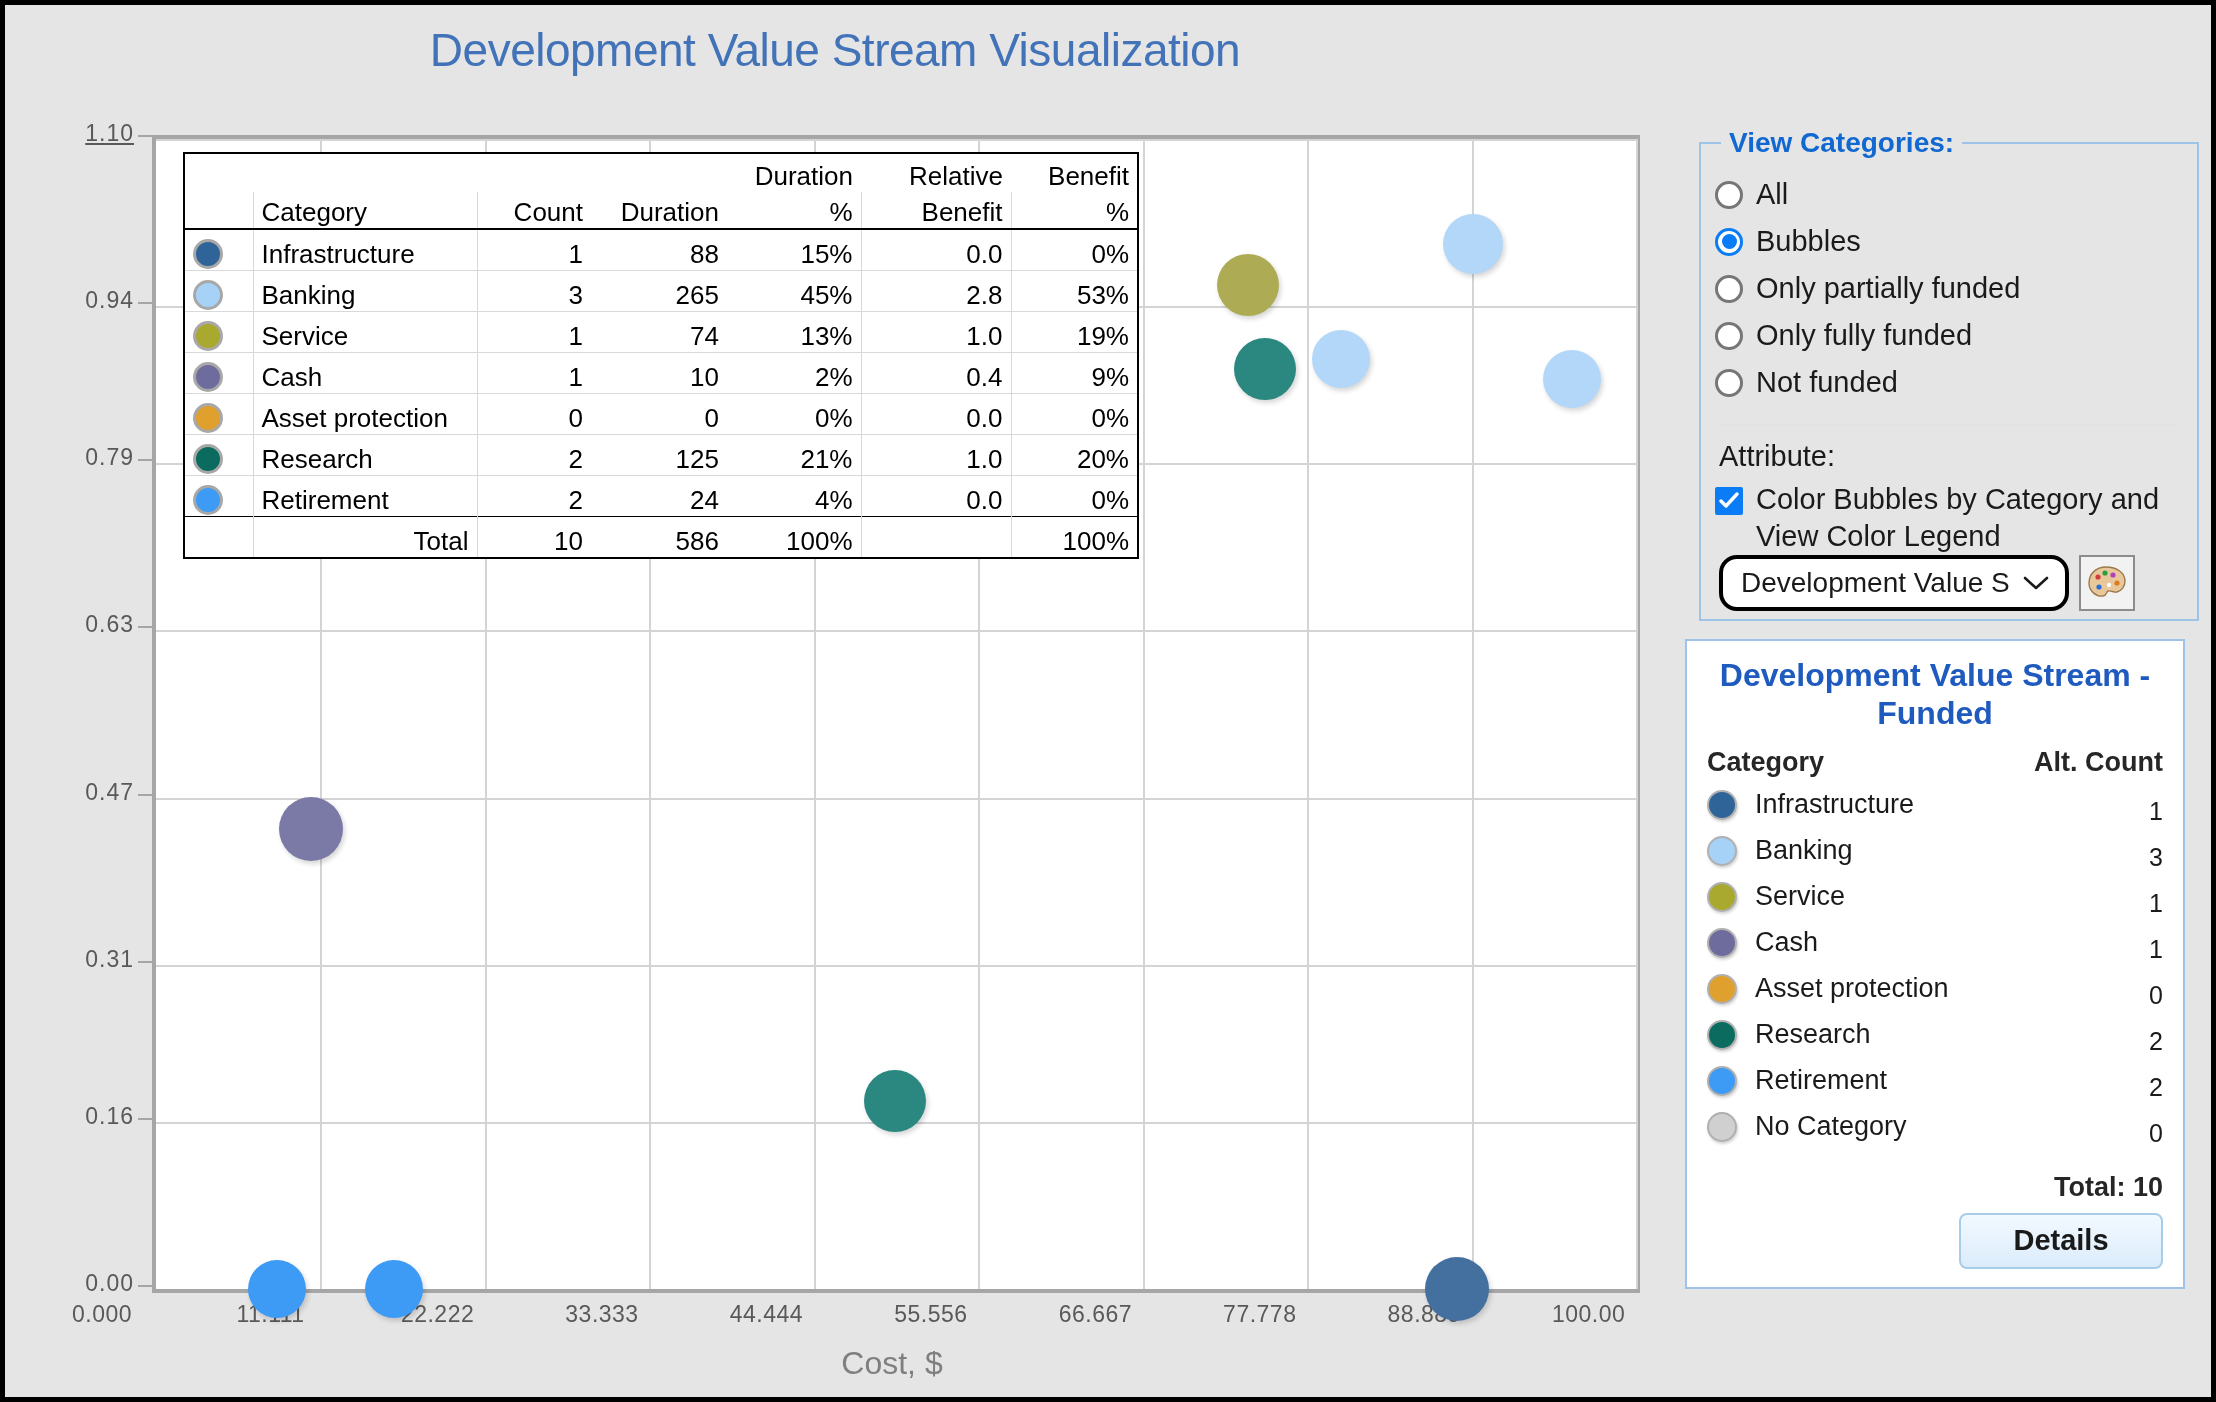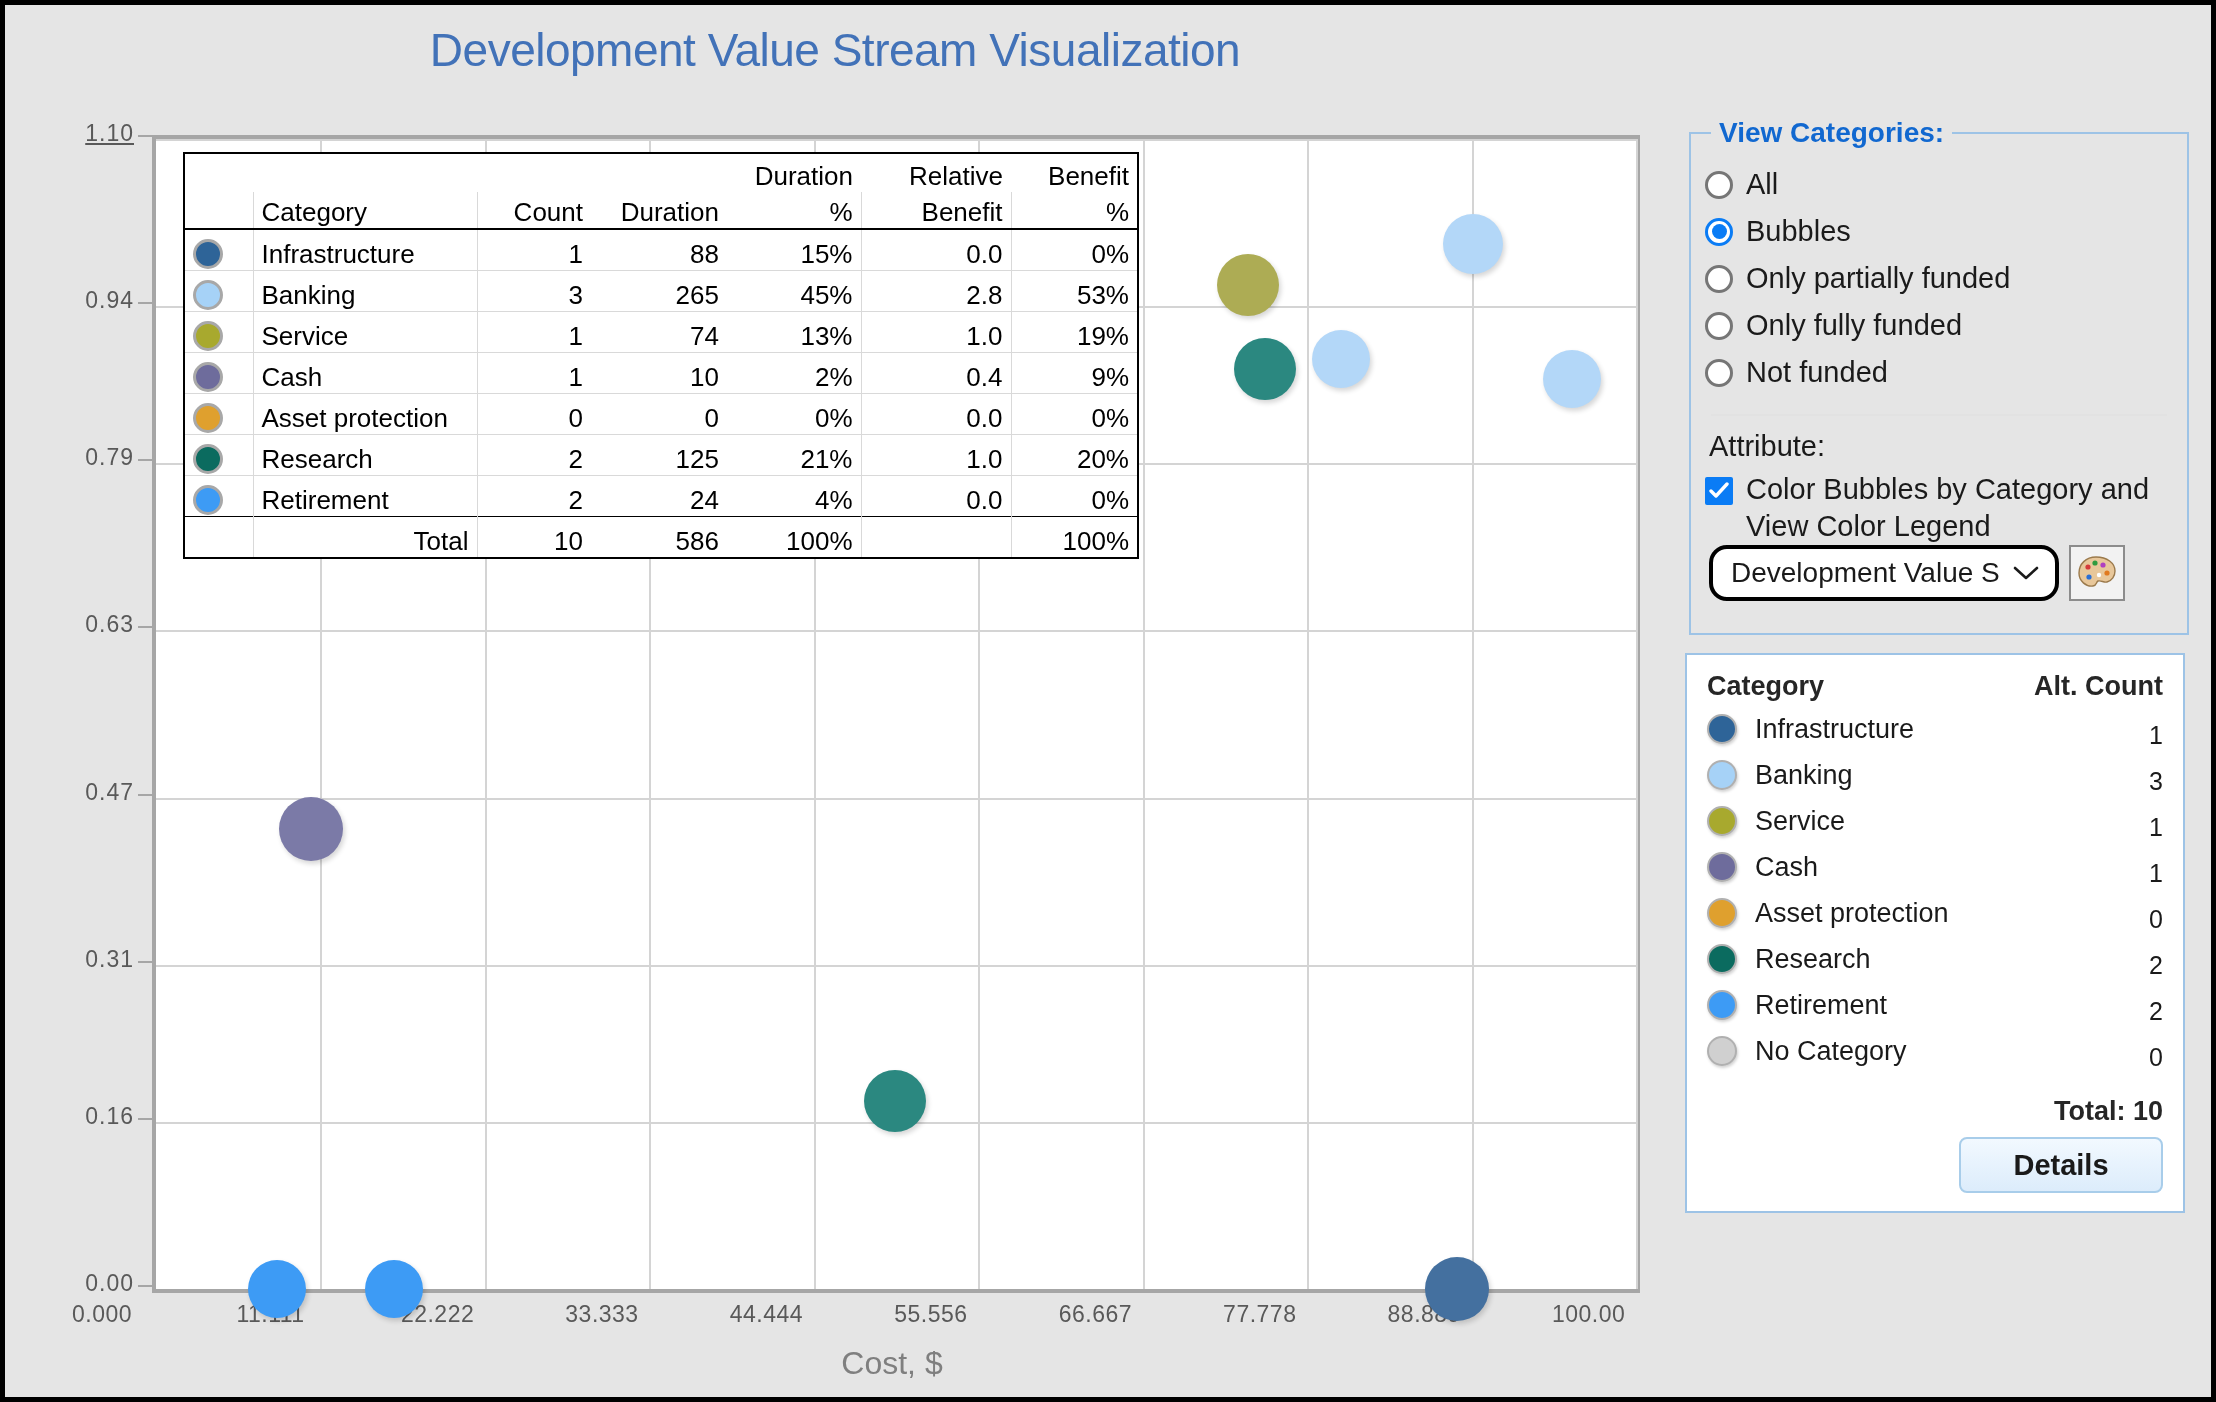--- a/index.html
+++ b/index.html
@@ -183,22 +183,22 @@
   }
   .panel {
     border: 2px solid #9dc3e6;
     background: #ffffff;
     box-sizing: border-box;
   }
 
   
   #view-categories {
     position: relative;
-    padding: 12px 14px 32px 14px;
-    margin: 4px;
+    padding: 12px 14px 8px 14px;
+    margin: 14px;
     border: 2px solid #9dc3e6;
     width: 500px;
     box-sizing: border-box;
   }
   #view-categories legend {
     font-family: "Liberation Sans", sans-serif;
     font-size: 28px;
     font-weight: bold;
     color: #1168d0;
     padding: 0 8px;
@@ -603,20 +603,21 @@
             <circle cx="26" cy="10" r="2.6" fill="#b040c0"></circle>
             <circle cx="30" cy="18" r="2.6" fill="#e07a20"></circle>
             <circle cx="12" cy="22" r="2.6" fill="#2a6fd4"></circle>
             <circle cx="22" cy="20" r="2.2" fill="#ffffff"></circle>
           </svg>
         </div>
       </div>
     </fieldset>
 
     <div id="legend-panel" class="panel">
+      <div id="legend-title">Development Value Stream - Funded</div>
       <div id="legend-head">
         <span>Category</span>
         <span>Alt. Count</span>
       </div>
       <div id="legend-list">
           <div class="legend-row">
             <div class="legend-dot" style="background: rgb(46, 100, 152);"></div>
             <div class="legend-name">Infrastructure</div>
             <div class="legend-count">1</div>
           </div>

